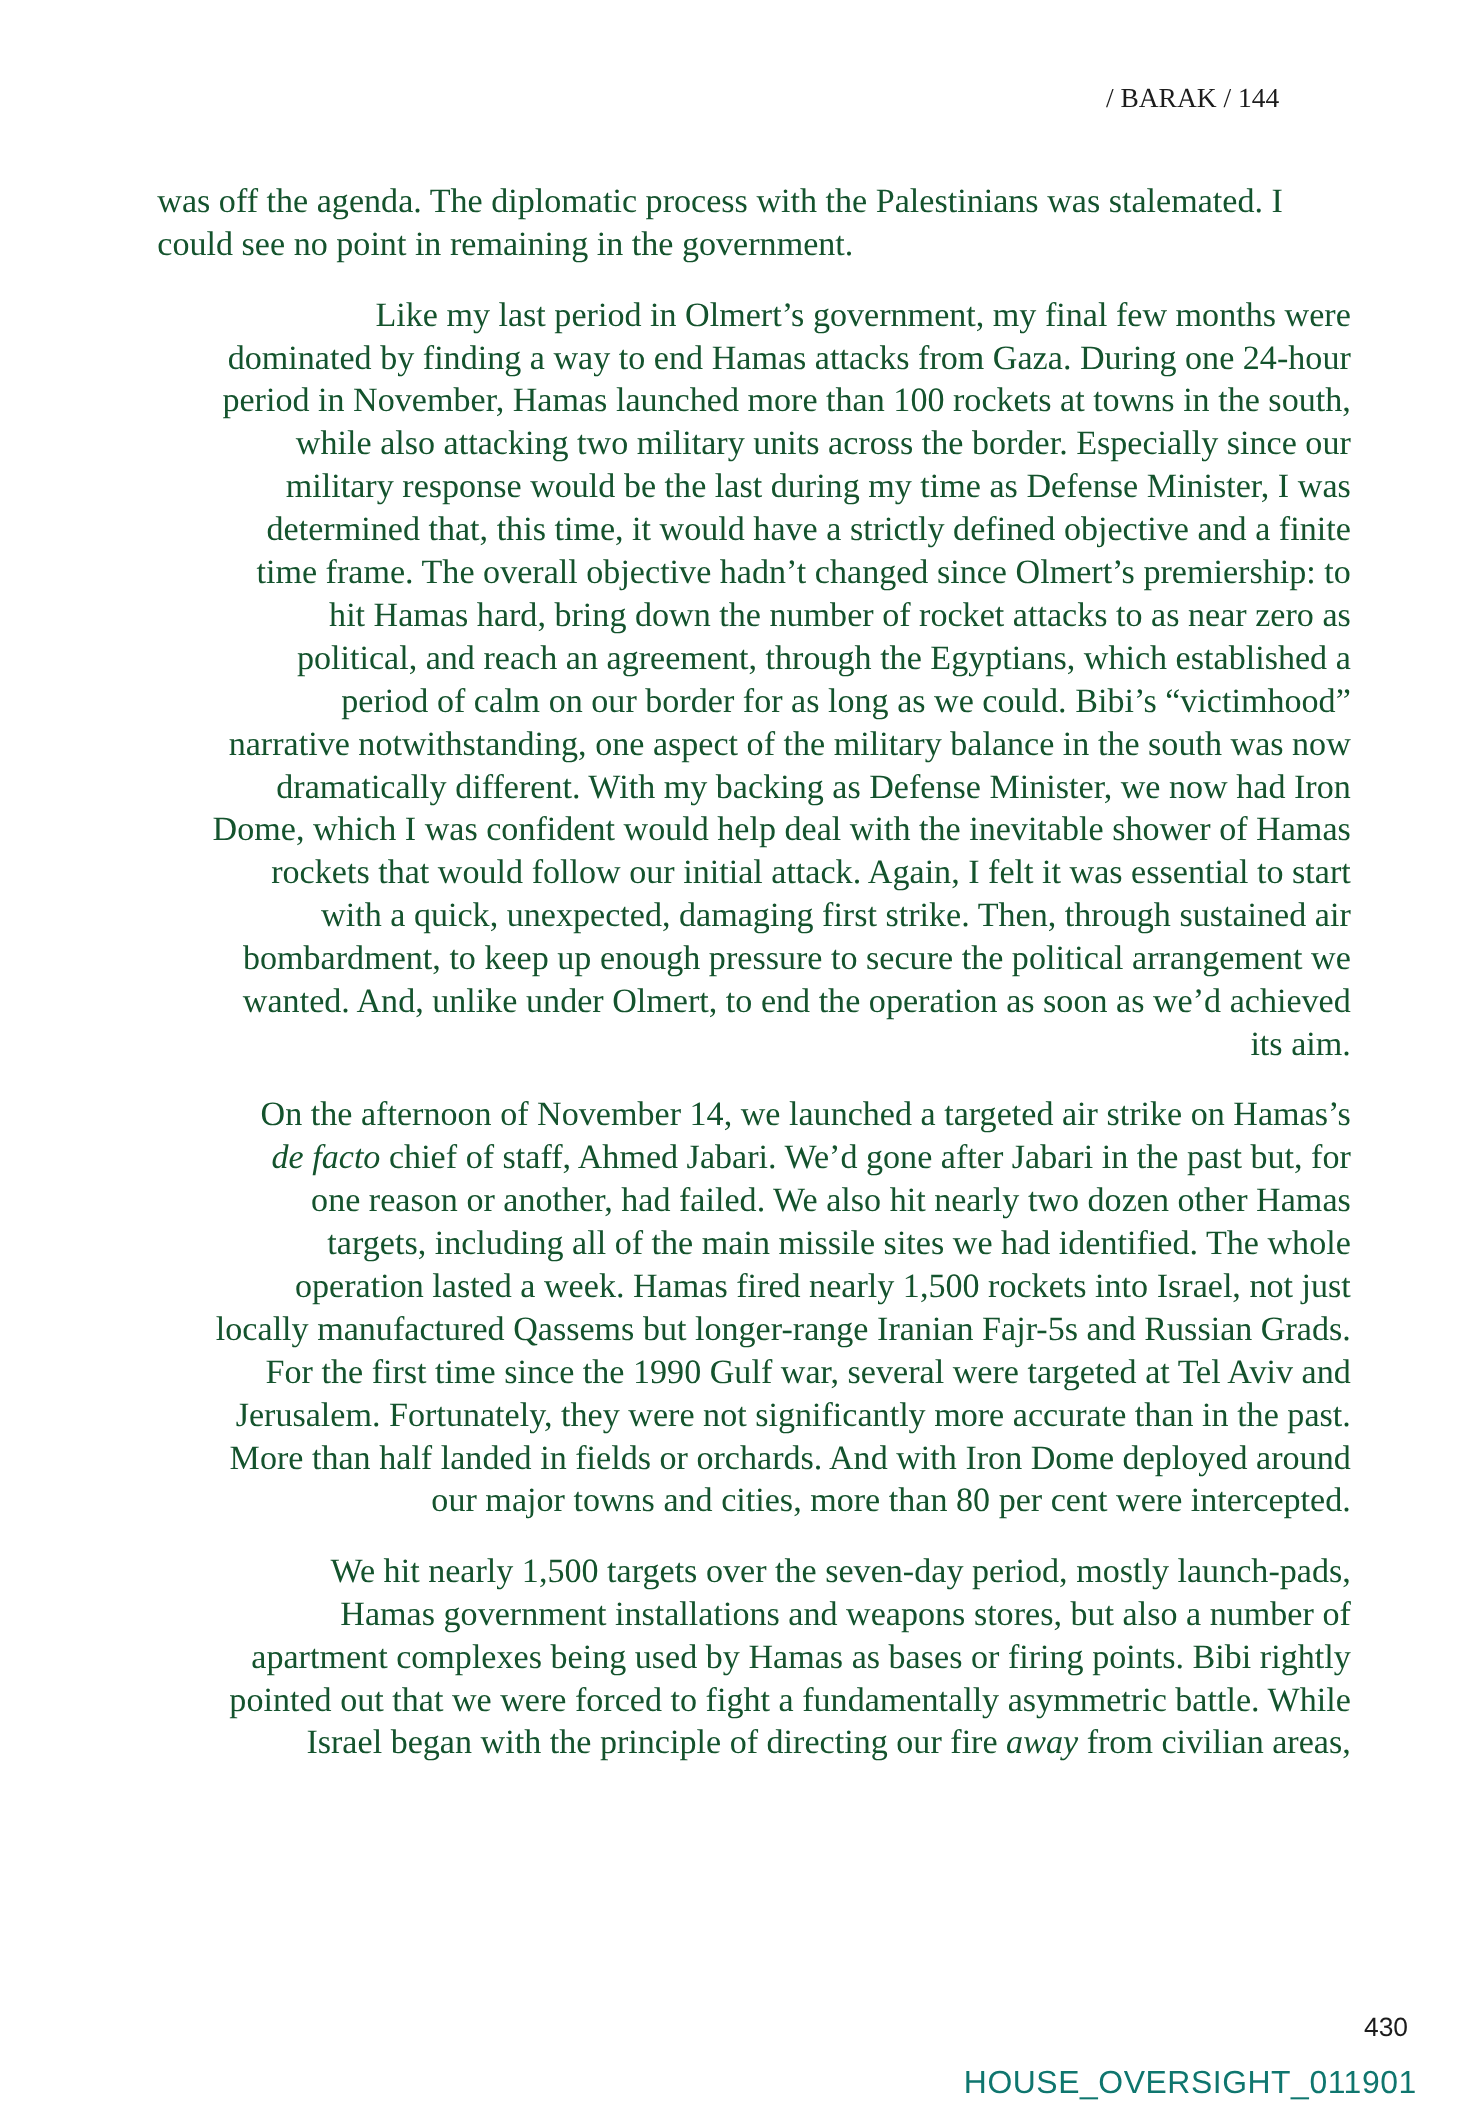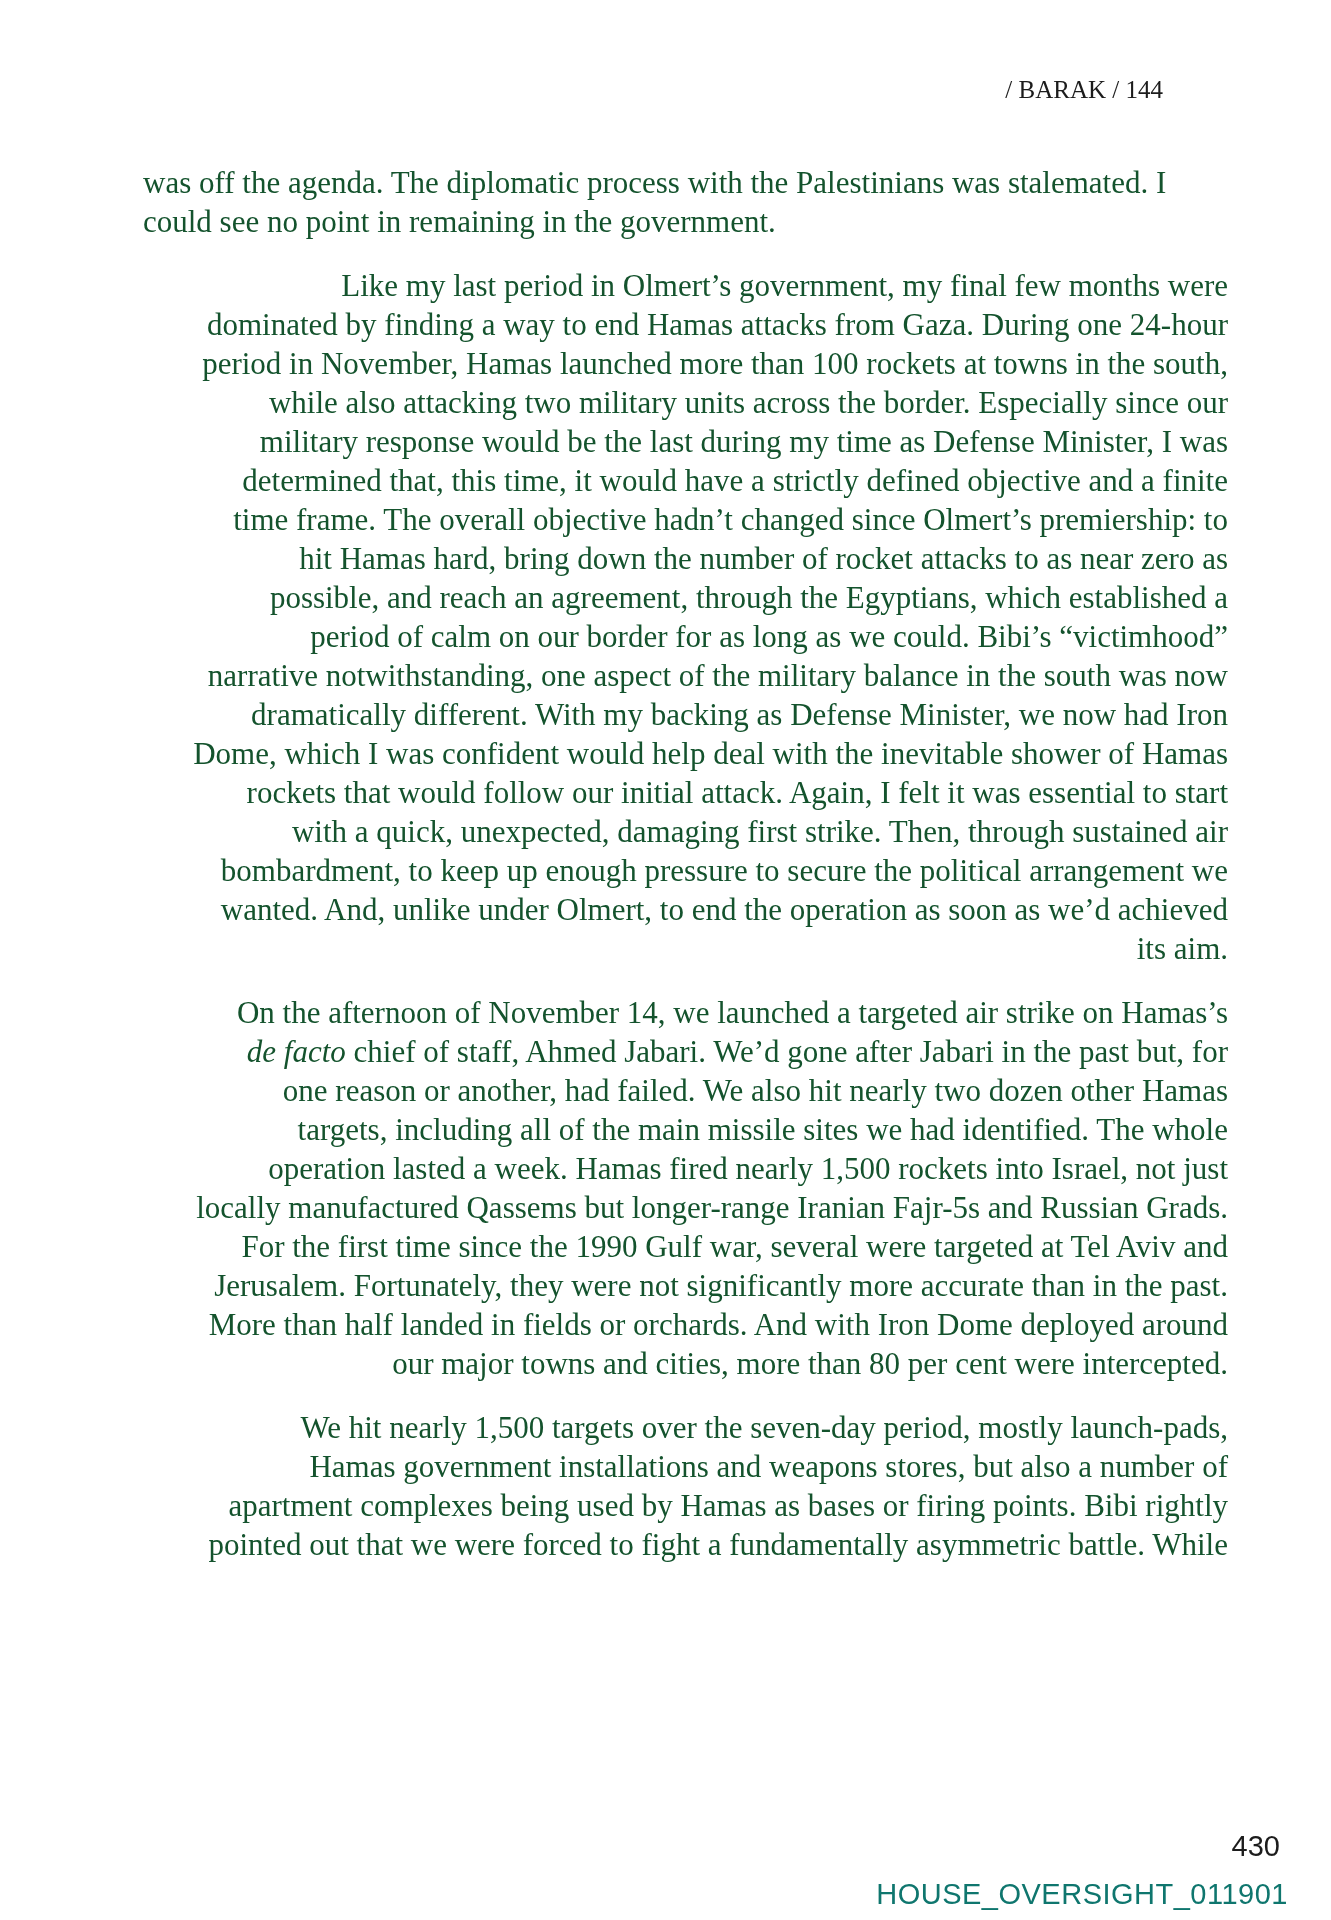--- a/index.html
+++ b/index.html
@@ -30,21 +30,21 @@
   }
   .para { margin: 0; }
   .para:not(:first-child) { margin-top: 25px; text-align: right; }
   .line { white-space: nowrap; }
   .line.indent { padding-left: 40px; }
   .page-number {
     position: absolute;
     top: 1830px;
     right: 24px;
     font-family: "Liberation Sans", sans-serif;
-    font-size: 29px;
+    font-size: 24px;
     color: #1c1c1c;
     margin-left: 12px;
   }
   .footer-id {
     position: absolute;
     top: 1878px;
     right: 16px;
     font-family: "Liberation Sans", sans-serif;
     font-size: 29px;
     letter-spacing: 0.5px;
@@ -65,21 +65,21 @@
       </div>
       <div class="para">
         <div class="line indent"><span>Like my last period in Olmert’s government, my final few months were</span></div>
         <div class="line"><span>dominated by finding a way to end Hamas attacks from Gaza. During one 24-hour</span></div>
         <div class="line"><span>period in November, Hamas launched more than 100 rockets at towns in the south,</span></div>
         <div class="line"><span>while also attacking two military units across the border. Especially since our</span></div>
         <div class="line"><span>military response would be the last during my time as Defense Minister, I was</span></div>
         <div class="line"><span>determined that, this time, it would have a strictly defined objective and a finite</span></div>
         <div class="line"><span>time frame. The overall objective hadn’t changed since Olmert’s premiership: to</span></div>
         <div class="line"><span>hit Hamas hard, bring down the number of rocket attacks to as near zero as</span></div>
-        <div class="line"><span>possible, and reach an agreement, through the Egyptians, which established a</span></div>
+        <div class="line"><span>political, and reach an agreement, through the Egyptians, which established a</span></div>
         <div class="line"><span>period of calm on our border for as long as we could. Bibi’s “victimhood”</span></div>
         <div class="line"><span>narrative notwithstanding, one aspect of the military balance in the south was now</span></div>
         <div class="line"><span>dramatically different. With my backing as Defense Minister, we now had Iron</span></div>
         <div class="line"><span>Dome, which I was confident would help deal with the inevitable shower of Hamas</span></div>
         <div class="line"><span>rockets that would follow our initial attack. Again, I felt it was essential to start</span></div>
         <div class="line"><span>with a quick, unexpected, damaging first strike. Then, through sustained air</span></div>
         <div class="line"><span>bombardment, to keep up enough pressure to secure the political arrangement we</span></div>
         <div class="line"><span>wanted. And, unlike under Olmert, to end the operation as soon as we’d achieved</span></div>
         <div class="line"><span>its aim.</span></div>
       </div>
@@ -93,19 +93,20 @@
         <div class="line"><span>For the first time since the 1990 Gulf war, several were targeted at Tel Aviv and</span></div>
         <div class="line"><span>Jerusalem. Fortunately, they were not significantly more accurate than in the past.</span></div>
         <div class="line"><span>More than half landed in fields or orchards. And with Iron Dome deployed around</span></div>
         <div class="line"><span>our major towns and cities, more than 80 per cent were intercepted.</span></div>
       </div>
       <div class="para">
         <div class="line indent"><span>We hit nearly 1,500 targets over the seven-day period, mostly launch-pads,</span></div>
         <div class="line"><span>Hamas government installations and weapons stores, but also a number of</span></div>
         <div class="line"><span>apartment complexes being used by Hamas as bases or firing points. Bibi rightly</span></div>
         <div class="line"><span>pointed out that we were forced to fight a fundamentally asymmetric battle. While</span></div>
+        <div class="line"><span>Israel began with the principle of directing our fire </span><span style="font-style: italic;">away</span><span> from civilian areas,</span></div>
       </div>
     </div>
 
   <div class="page-number">430</div>
 
   <div class="footer-id">HOUSE_OVERSIGHT_011901</div>
 </div>
 
 </body></html>

